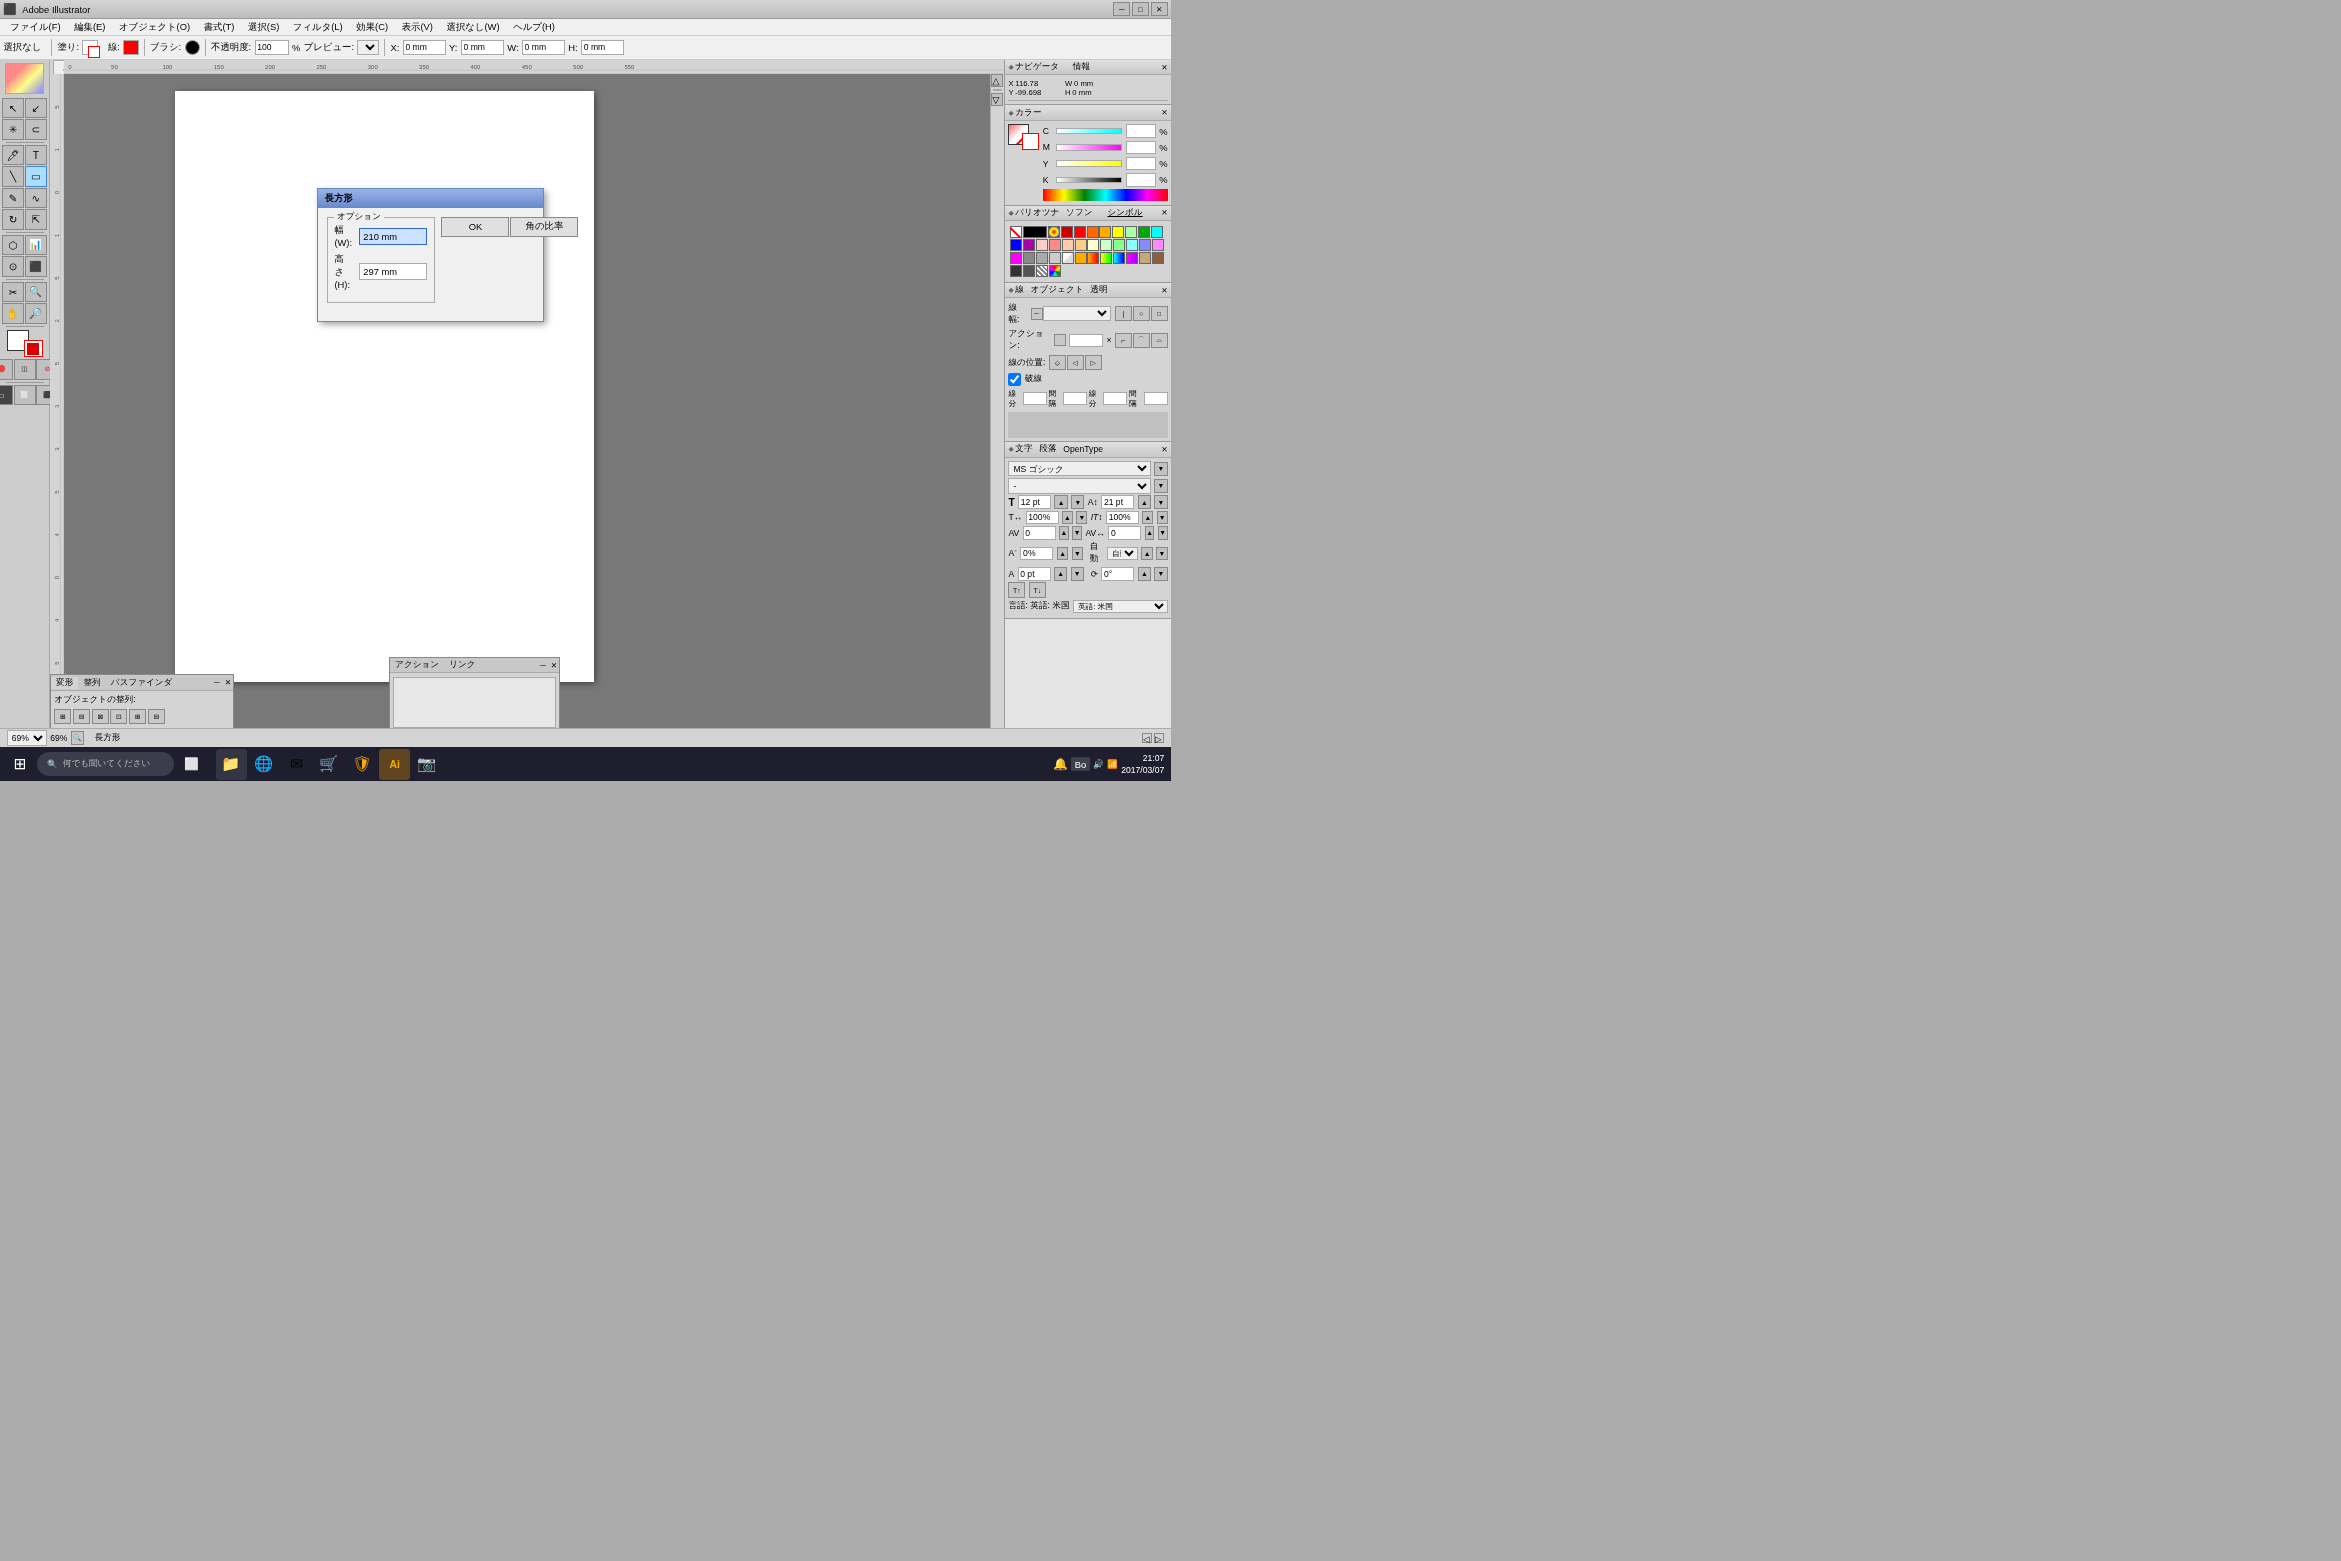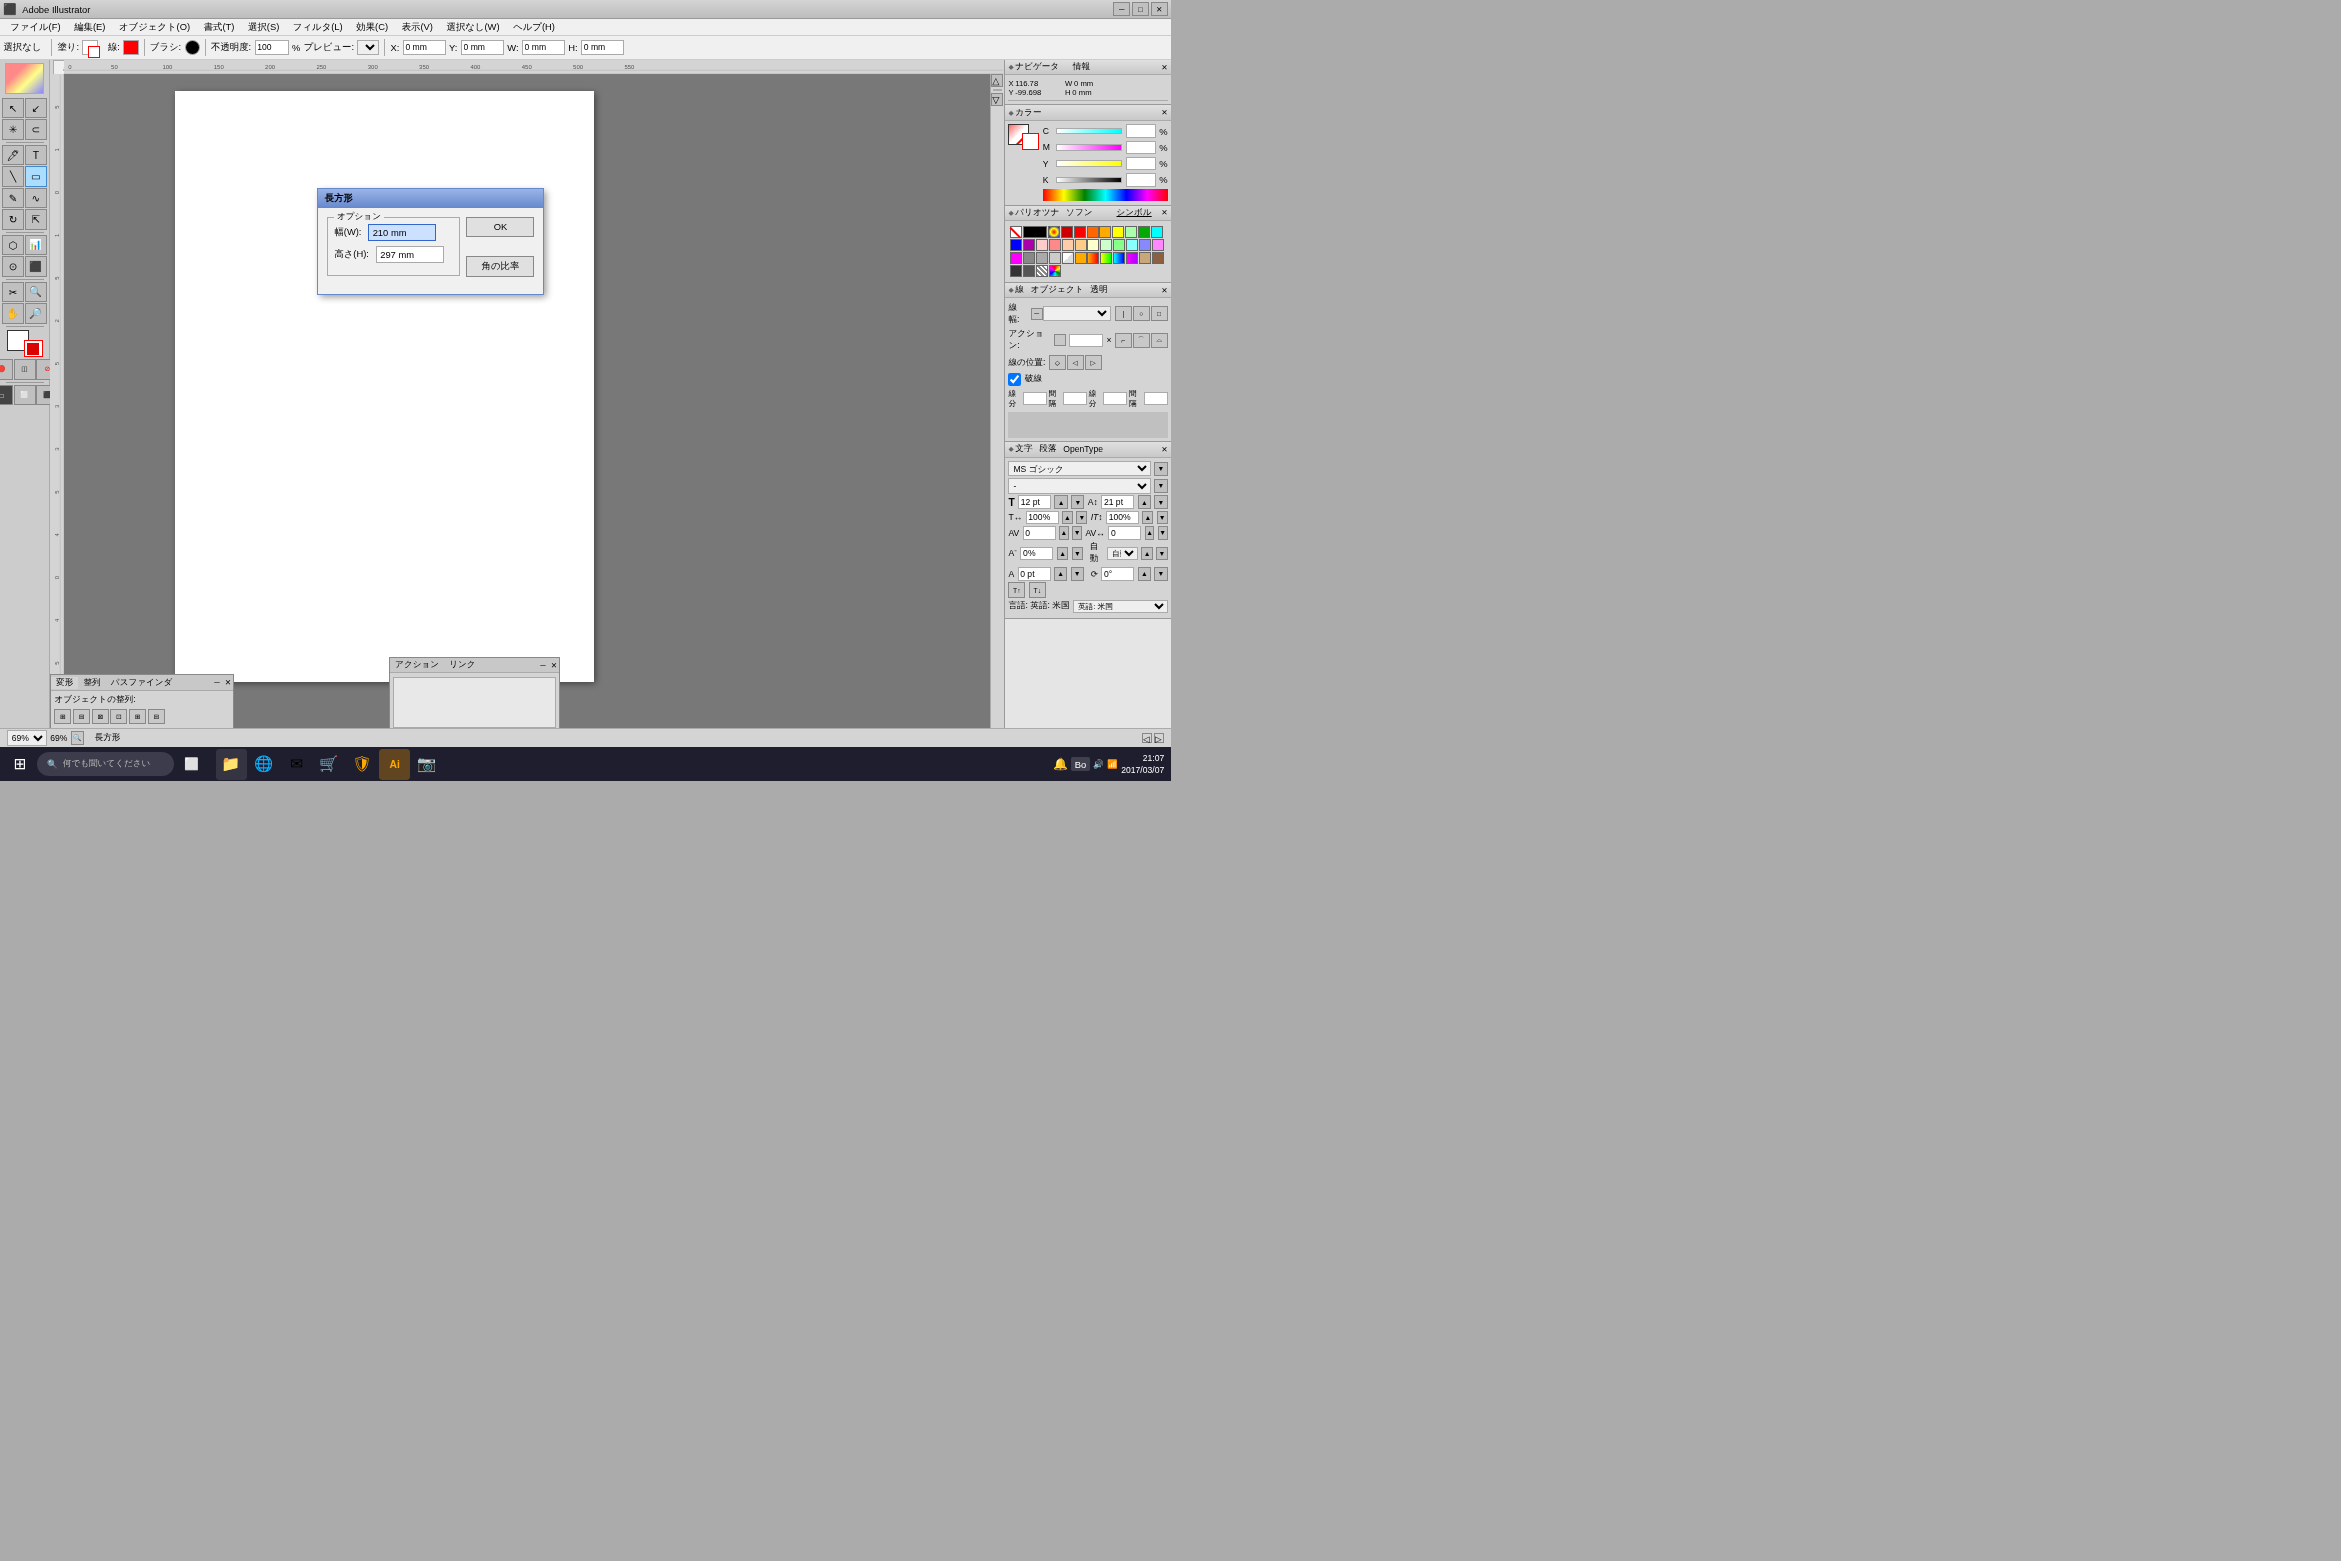--- a/index.html
+++ b/index.html
@@ -148,21 +148,21 @@
       padding: 0 3.4px; font-size: 9.4px;
     }
     .dialog-input-normal {
       width: 68px; height: 17px; border: 0.9px solid #aaa; background: white;
       padding: 0 3.4px; font-size: 9.4px;
     }
     .dialog-btn {
       width: 68px; height: 20.5px; background: #e0e0e0; border: 0.9px solid #888;
       cursor: pointer; font-size: 9.4px;
     }
-    .dialog-buttons { display: flex; flex-direction: column; gap: 19px; }
+    .dialog-buttons { display: flex; flex-direction: row; gap: 1px; }
 
     
     #taskbar {
       position: absolute; bottom: 0; left: 0; right: 0; height: 34px;
       background: #1e1e2e; display: flex; align-items: center; padding: 0 6.8px; gap: 3.4px; z-index: 200;
     }
     .taskbar-btn { height: 27px; padding: 0 6.8px; background: transparent; border: none; color: white; font-size: 15.4px; cursor: pointer; display: flex; align-items: center; justify-content: center; }
     .taskbar-search { flex: 0 0 137px; height: 24px; background: #3c3c4c; border: none; border-radius: 12px; padding: 0 10.3px; color: white; font-size: 8.6px; display: flex; align-items: center; gap: 5.1px; }
     .taskbar-apps { display: flex; gap: 1.7px; margin-left: 6.8px; }
     .taskbar-app { width: 31px; height: 31px; display: flex; align-items: center; justify-content: center; cursor: pointer; border-radius: 3.4px; font-size: 15.4px; }
@@ -462,21 +462,21 @@
           </div>
         </div>
       </div>
     </div>
 
     <div class="panel">
       <div class="panel-header">
         <span class="diamond">◆</span>
         <span>パリオツナ</span>
         <span style="margin-left:6.8px;">ソフン</span>
-        <span style="margin-left:24px;text-decoration:underline;">シンボル</span>
+        <span style="margin-left:15px;text-decoration:underline;">シンボル</span>
         <span class="panel-close">✕</span>
       </div>
       <div class="panel-content">
         <div class="swatch-grid">
 
           <div class="swatch" style="background:white;position:relative;">
               <div style="position:absolute;top:0;left:0;width:100%;height:1.7px;background:red;transform:rotate(45deg);transform-origin:top left;width:141%;"></div>
             </div>
           <div class="swatch" style="background:#000;width:24px;"></div>
           <div class="swatch" style="background:radial-gradient(circle, #f00 0%, #ff0 50%, #00f 100%);"></div>

